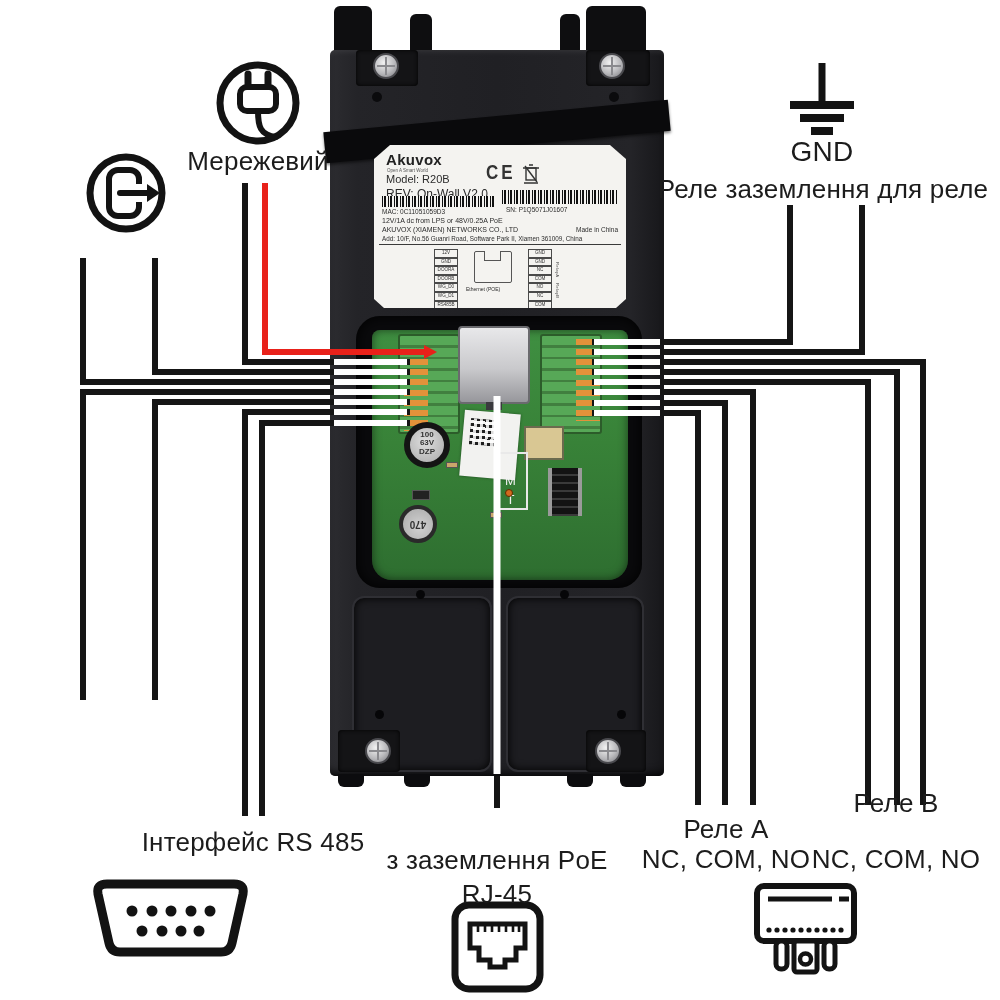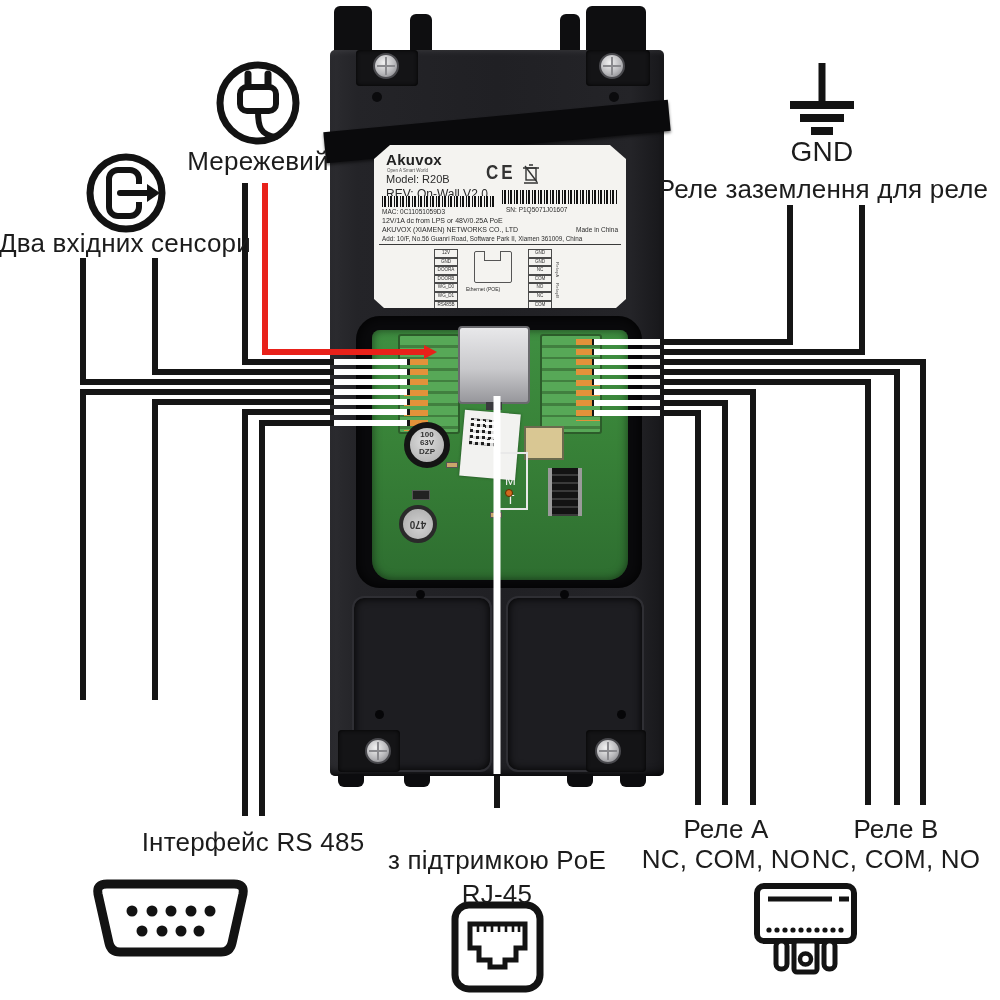--- a/index.html
+++ b/index.html
@@ -295,23 +295,22 @@
         <circle cx="841" cy="930" r="2.6"></circle>
       </g>
       <rect x="776" y="941" width="11" height="28" rx="5" fill="#ffffff" stroke="#131313" stroke-width="5"></rect>
       <rect x="824" y="941" width="11" height="28" rx="5" fill="#ffffff" stroke="#131313" stroke-width="5"></rect>
       <rect x="794" y="941" width="23" height="31" rx="3" fill="#ffffff" stroke="#131313" stroke-width="5"></rect>
       <circle cx="805.5" cy="959" r="5.5" fill="none" stroke="#131313" stroke-width="4.5"></circle>
     </g>
   </svg>
 
   <div class="lbl" style="left:258px;top:146px;">Мережевий</div>
-  <div class="lbl" style="left:125px;top:228px;">Два вхідних сенсори</div>
   <div class="lbl big" style="left:822px;top:136px;">GND</div>
   <div class="lbl" style="left:823px;top:174px;">Реле заземлення для реле</div>
   <div class="lbl" style="left:253px;top:827px;">Інтерфейс RS 485</div>
-  <div class="lbl" style="left:497px;top:845px;">з підтримкою PoE</div>
+  <div class="lbl" style="left:497px;top:845px;">з заземлення PoE</div>
   <div class="lbl" style="left:497px;top:879px;text-align:right;">RJ-45</div>
   <div class="lbl" style="left:726px;top:814px;text-align:center;">Реле A</div>
   <div class="lbl" style="left:726px;top:844px;">NC, COM, NO</div>
-  <div class="lbl" style="left:896px;top:814px;">Реле B</div>
+  <div class="lbl" style="left:896px;top:788px;">Реле B</div>
   <div class="lbl" style="left:896px;top:844px;">NC, COM, NO</div>
 </div>
 
 </body></html>

